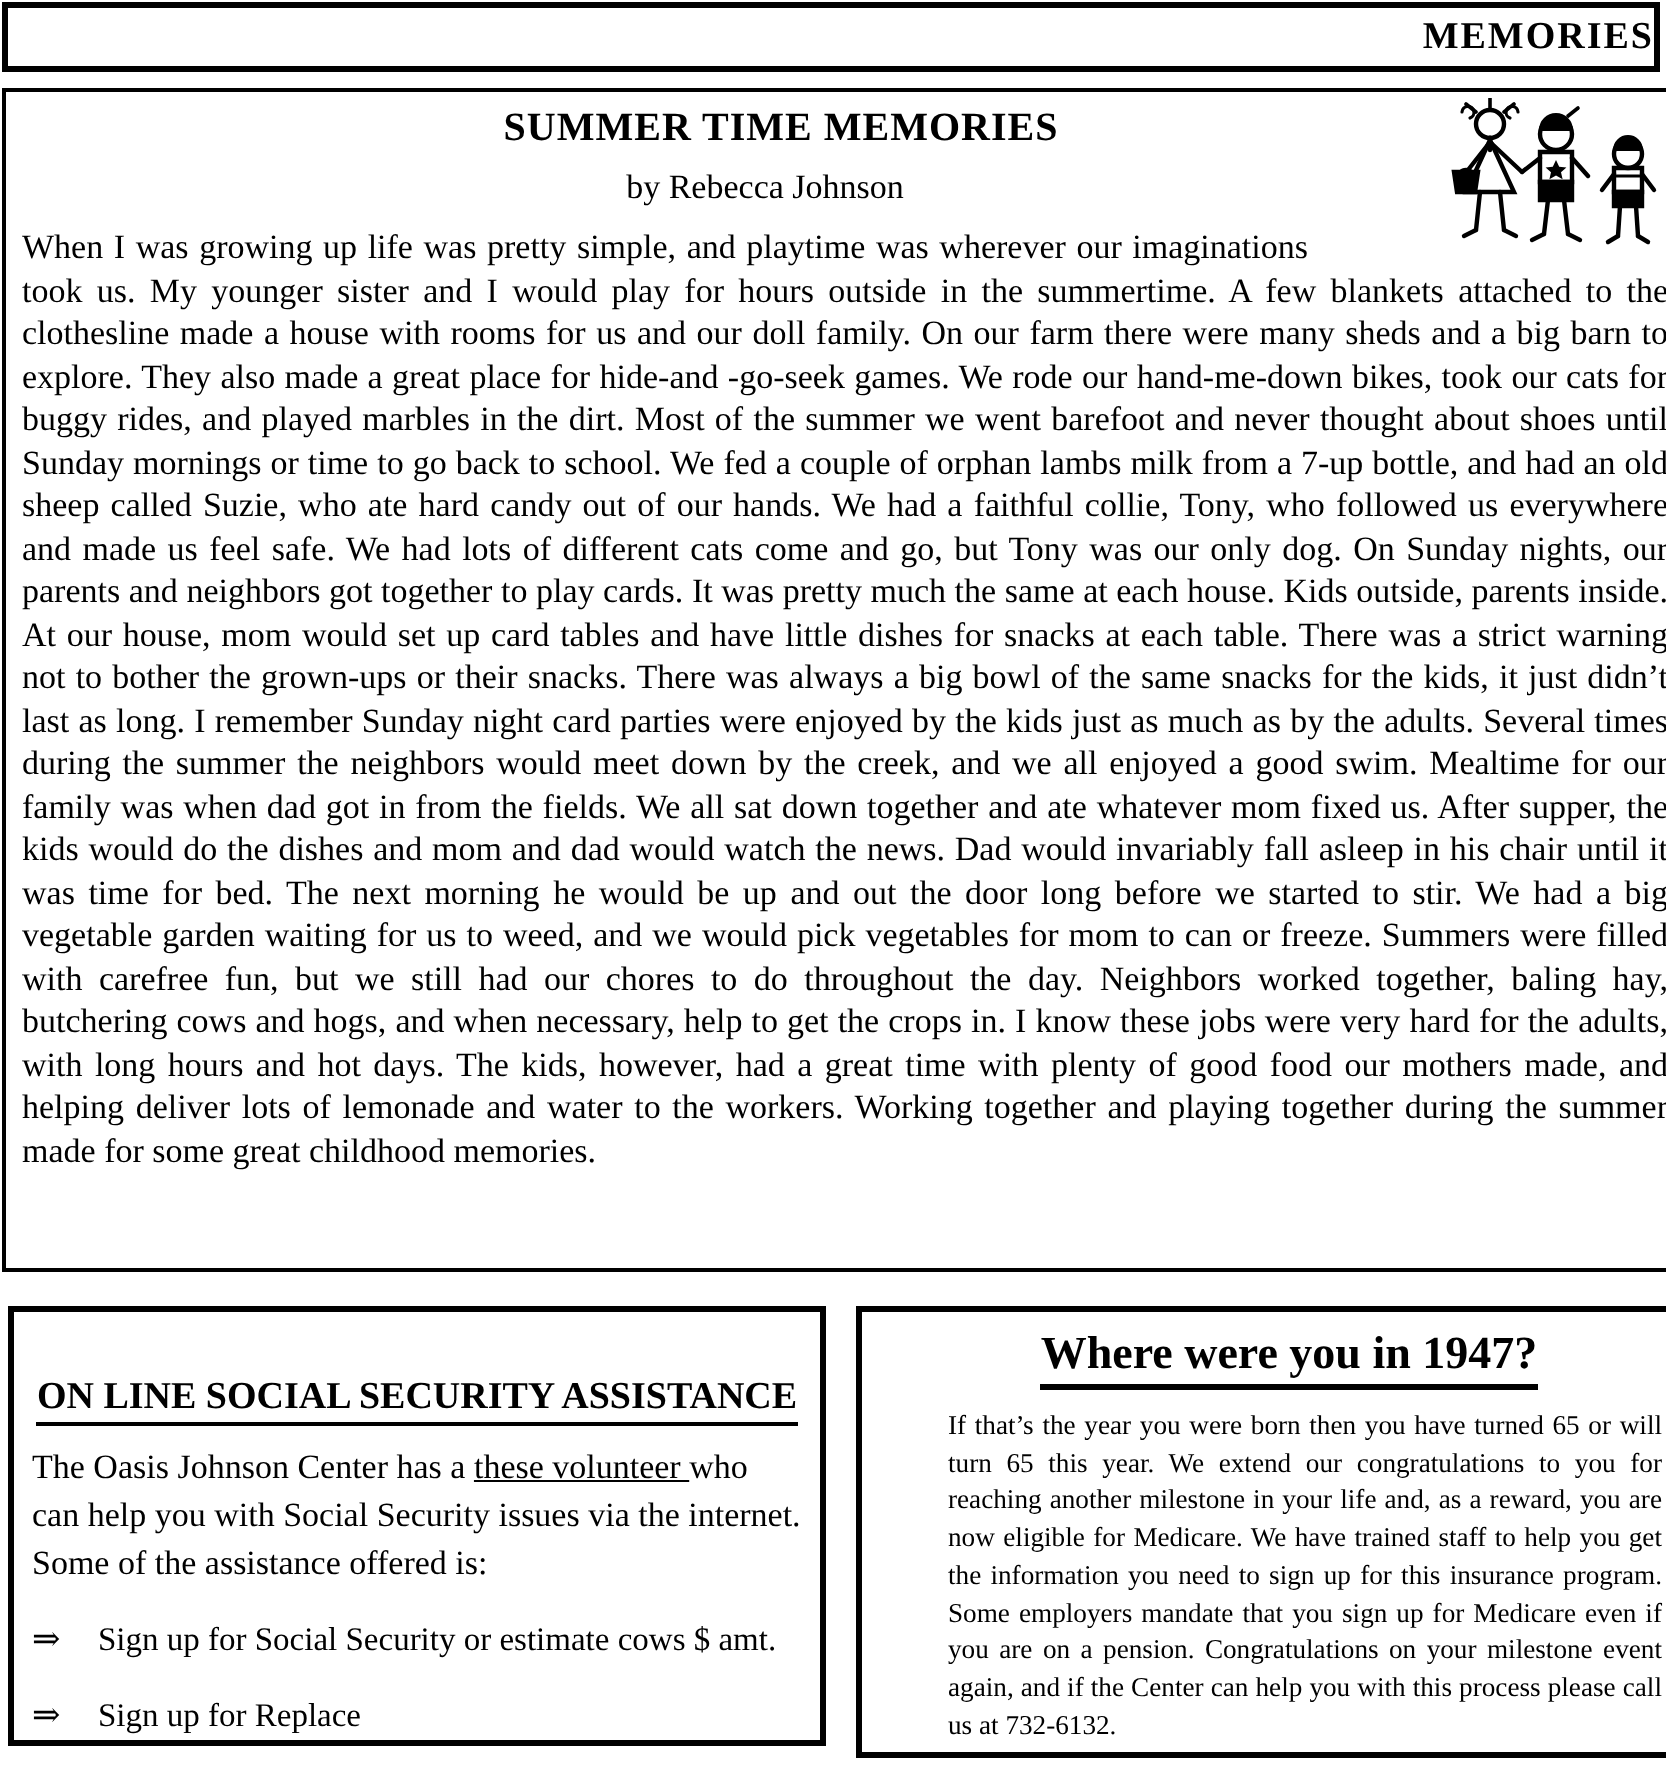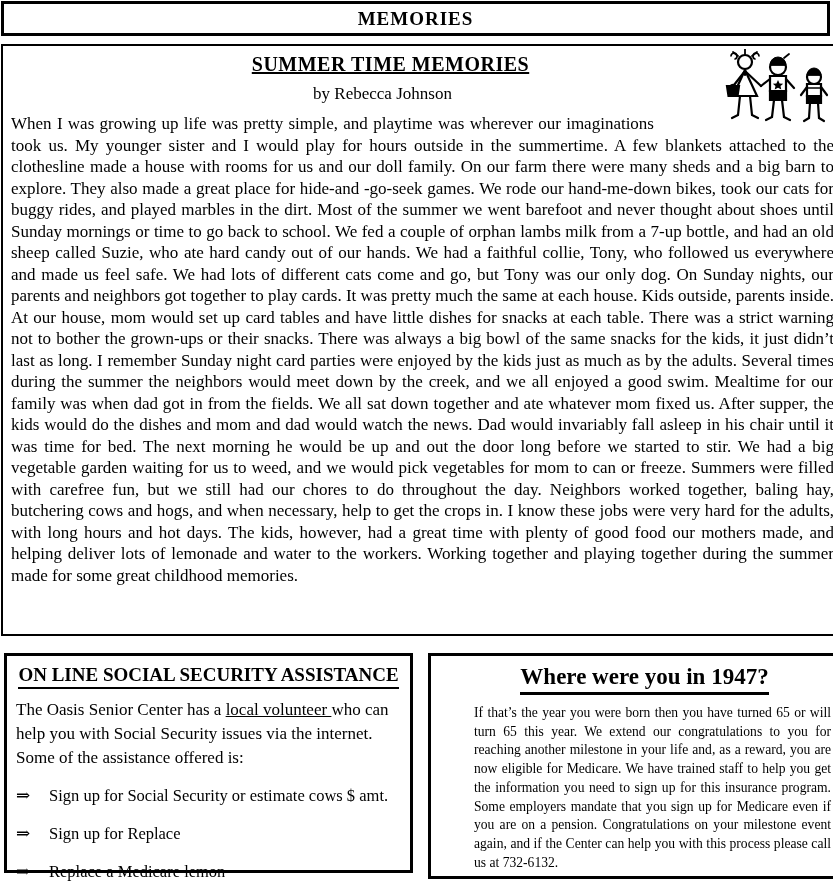--- a/index.html
+++ b/index.html
@@ -12,21 +12,21 @@
     font-family: "Liberation Serif", "DejaVu Serif", serif;
     overflow: hidden;
   }
 
   
   .header-box {
     position: absolute;
     left: 1px; top: 1px;
     width: 823px; height: 29px;
     border: 3px solid #000;
-    text-align: center;
+    text-align: right;
     font-weight: bold;
     font-size: 19px;
     letter-spacing: 1px;
     line-height: 29px;
   }
 
   
   .article-box {
     position: absolute;
     left: 1px; top: 44px;
@@ -35,21 +35,20 @@
     padding: 0 8px;
     box-sizing: content-box;
   }
   .article-title {
     margin-top: 7px;
     text-align: center;
     padding-right: 64px;
     font-weight: bold;
     font-size: 20px;
     letter-spacing: 0.5px;
-    text-decoration: underline;
   }
   .article-byline {
     margin-top: 8px;
     text-align: center;
     padding-right: 80px;
     font-size: 17px;
   }
   .article-body {
     margin: 9px 0 16px 0;
     text-align: justify;
@@ -73,21 +72,21 @@
     left: 4px; top: 653px;
     width: 385px; height: 198px;
     border: 3px solid #000;
     padding: 8px 9px;
   }
   .ss-title {
     text-align: center;
     font-weight: bold;
     font-size: 19px;
   }
-  .ss-title .u-thick { border-bottom: 2px solid #000; padding-bottom: 1px; display: inline-block; }
+  .ss-title .u-thick { border-bottom: 2px solid #000; padding-bottom: 1px; display: inline-block; margin-top: 24px; }
   .ss-intro {
     margin: 9px 0 0 0;
     font-size: 17px;
     line-height: 23.8px;
   }
   .ss-intro .u-inline { text-decoration: underline; }
   .bullet {
     display: flex;
     margin-top: 15px;
     font-size: 16.5px;
@@ -170,21 +169,21 @@
     </div>
     <div class="article-title">SUMMER TIME MEMORIES</div>
     <div class="article-byline">by Rebecca Johnson</div>
     <p class="article-body"><span class="float-spacer"></span><span>When I was growing up life was pretty simple, and playtime was wherever our imaginations took us. My younger sister and I would play for hours outside in the summertime. A few blankets attached to the clothesline made a house with rooms for us and our doll family. On our farm there were many sheds and a big barn to explore. They also made a great place for hide-and -go-seek games. We rode our hand-me-down bikes, took our cats for buggy rides, and played marbles in the dirt. Most of the summer we went barefoot and never thought about shoes until Sunday mornings or time to go back to school. We fed a couple of orphan lambs milk from a 7-up bottle, and had an old sheep called Suzie, who ate hard candy out of our hands. We had a faithful collie, Tony, who followed us everywhere and made us feel safe. We had lots of different cats come and go, but Tony was our only dog. On Sunday nights, our parents and neighbors got together to play cards. It was pretty much the same at each house. Kids outside, parents inside. At our house, mom would set up card tables and have little dishes for snacks at each table. There was a strict warning not to bother the grown-ups or their snacks. There was always a big bowl of the same snacks for the kids, it just didn’t last as long. I remember Sunday night card parties were enjoyed by the kids just as much as by the adults. Several times during the summer the neighbors would meet down by the creek, and we all enjoyed a good swim. Mealtime for our family was when dad got in from the fields. We all sat down together and ate whatever mom fixed us. After supper, the kids would do the dishes and mom and dad would watch the news. Dad would invariably fall asleep in his chair until it was time for bed. The next morning he would be up and out the door long before we started to stir. We had a big vegetable garden waiting for us to weed, and we would pick vegetables for mom to can or freeze. Summers were filled with carefree fun, but we still had our chores to do throughout the day. Neighbors worked together, baling hay, butchering cows and hogs, and when necessary, help to get the crops in. I know these jobs were very hard for the adults, with long hours and hot days. The kids, however, had a great time with plenty of good food our mothers made, and helping deliver lots of lemon­ade and water to the workers. Working together and playing together during the summer made for some great childhood memories.</span></p>
   </div>
 
   <div class="ss-box">
     <div class="ss-title">
       <span class="u-thick">ON LINE SOCIAL SECURITY ASSISTANCE</span>
     </div>
-    <p class="ss-intro"><span>The Oasis Senior Center has a </span><span class="u-inline">local volunteer </span><span>who can help you with Social Security issues via the inter­net. Some of the assistance offered is:</span></p>
+    <p class="ss-intro"><span>The Oasis Johnson Center has a </span><span class="u-inline">these volunteer </span><span>who can help you with Social Security issues via the inter­net. Some of the assistance offered is:</span></p>
     <div class="bullet">
       <span class="arrow">⇒</span>
       <span class="btext">Sign up for Social Security or estimate cows $ amt.</span>
     </div>
     <div class="bullet">
       <span class="arrow">⇒</span>
       <span class="btext">Sign up for Replace</span>
     </div>
     <div class="bullet">
       <span class="arrow">⇒</span>

